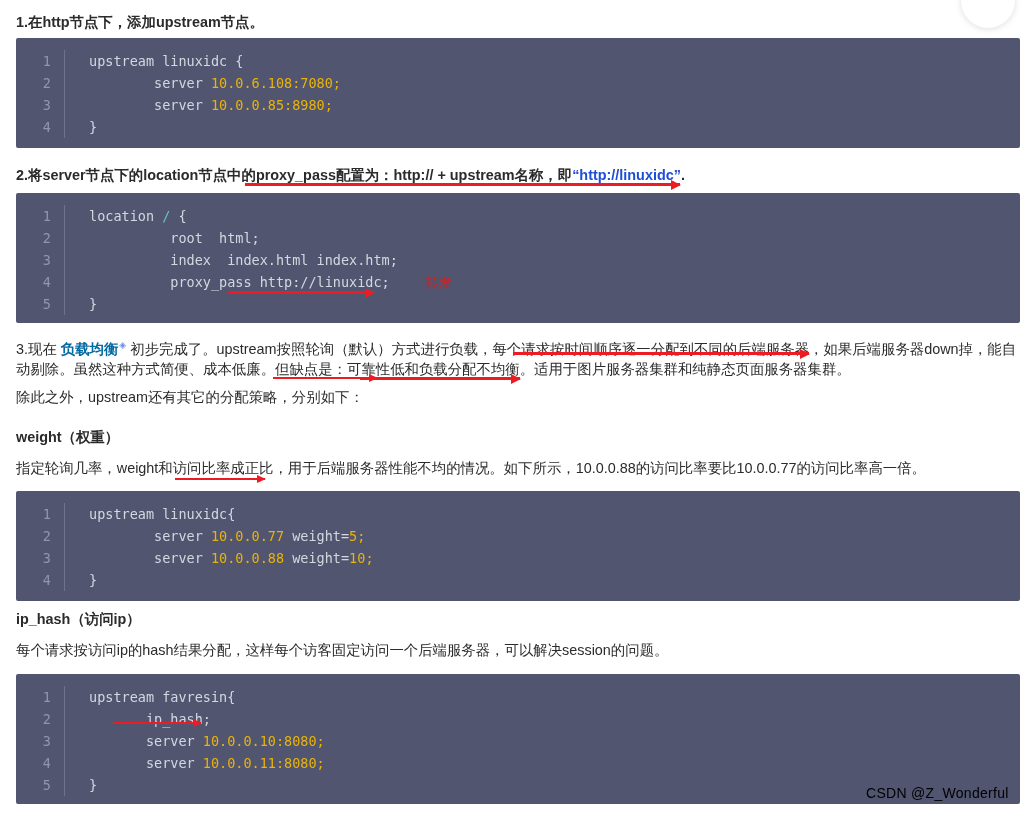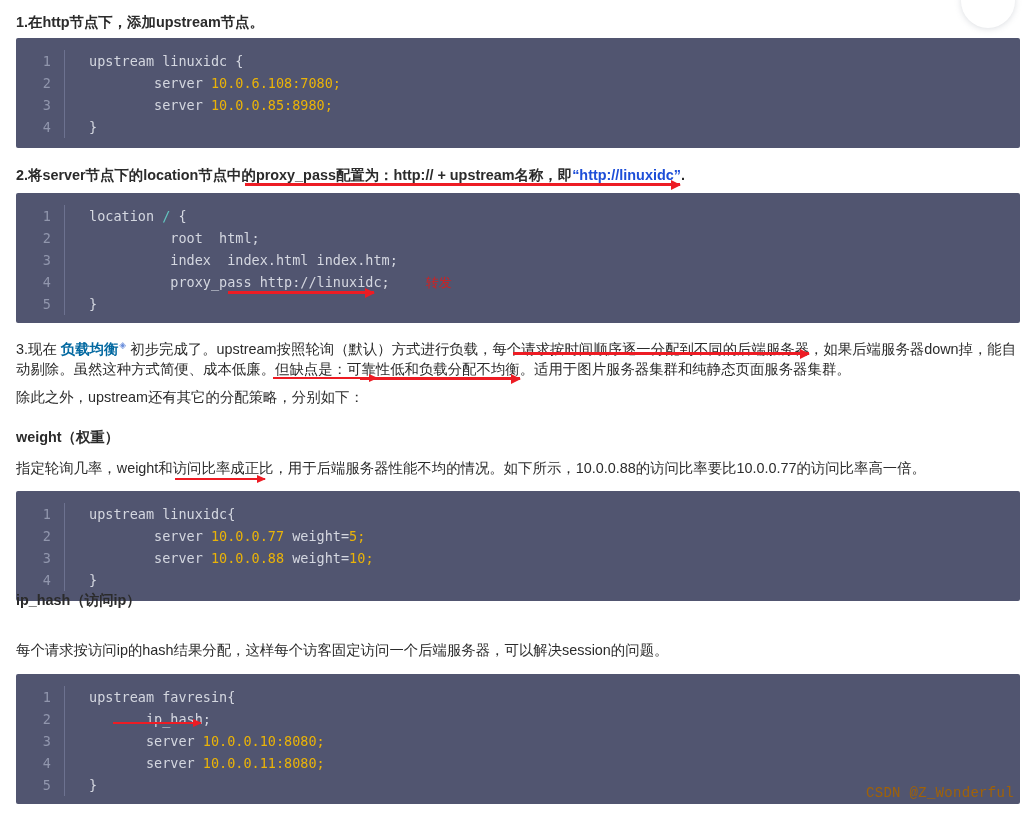--- a/index.html
+++ b/index.html
@@ -122,22 +122,22 @@
     top: -3px;
     border-left-width: 9px;
     border-top-width: 4.5px;
     border-bottom-width: 4.5px;
   }
 
   
   .watermark {
     position: absolute;
     font-size: 14px;
-    color: #a16207;
-    font-family: Liberation Mono, monospace;
+    color: #000000;
+    font-family: Liberation Sans, sans-serif;
     letter-spacing: 0.3px;
     z-index: 6;
   }
 </style>
 </head>
 <body>
 
 <div class="page">
 
   <div class="floating-circle"></div>
@@ -178,21 +178,21 @@
 
   <div class="code-block" style="left:16px; top:491px; width:1004px; height:110px;">
     <div class="code-inner">
         <div class="code-line"><span class="ln">1</span><span class="code-text"><span>upstream linuxidc{</span></span></div>
         <div class="code-line"><span class="ln">2</span><span class="code-text"><span>        server </span><span class="tok-str">10.0.0.77</span><span> weight=</span><span class="tok-str">5</span><span class="tok-str">;</span></span></div>
         <div class="code-line"><span class="ln">3</span><span class="code-text"><span>        server </span><span class="tok-str">10.0.0.88</span><span> weight=</span><span class="tok-str">10</span><span class="tok-str">;</span></span></div>
         <div class="code-line"><span class="ln">4</span><span class="code-text"><span>}</span></span></div>
       </div>
   </div>
 
-  <div class="para bold" style="left:16px; top:588px;">ip_hash（访问ip）</div>
+  <div class="para bold" style="left:16px; top:607px;">ip_hash（访问ip）</div>
   <div class="para" style="left:16px; top:638px;">每个请求按访问ip的hash结果分配，这样每个访客固定访问一个后端服务器，可以解决session的问题。</div>
 
   <div class="code-block" style="left:16px; top:674px; width:1004px; height:130px;">
     <div class="code-inner">
         <div class="code-line"><span class="ln">1</span><span class="code-text"><span>upstream favresin{</span></span></div>
         <div class="code-line"><span class="ln">2</span><span class="code-text"><span>       ip_hash;</span></span></div>
         <div class="code-line"><span class="ln">3</span><span class="code-text"><span>       server </span><span class="tok-str">10.0.0.10:8080</span><span class="tok-str">;</span></span></div>
         <div class="code-line"><span class="ln">4</span><span class="code-text"><span>       server </span><span class="tok-str">10.0.0.11:8080</span><span class="tok-str">;</span></span></div>
         <div class="code-line"><span class="ln">5</span><span class="code-text"><span>}</span></span></div>
       </div>

